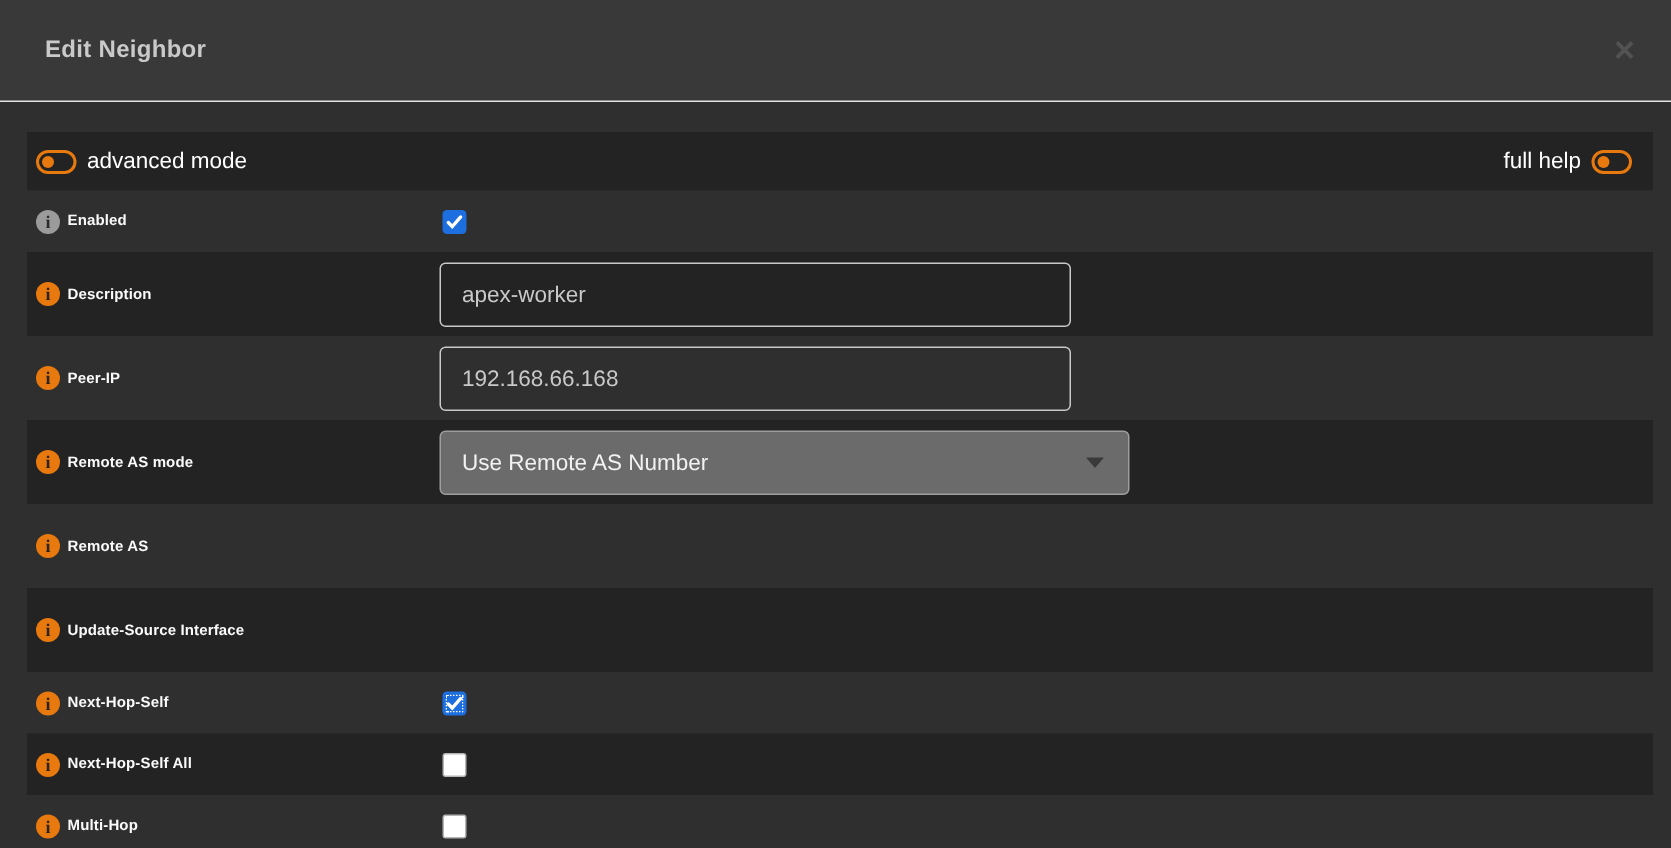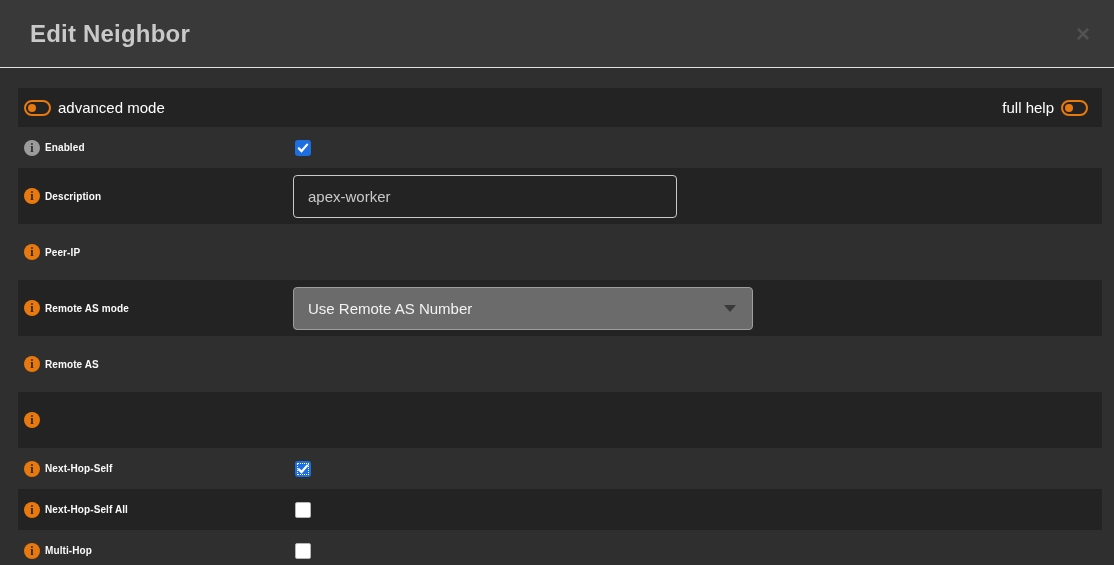--- a/index.html
+++ b/index.html
@@ -14,21 +14,21 @@
   .modal-header {
     height:68px;
     background:#393939;
     border-bottom:1px solid #e3e3e3;
     display:flex;
     align-items:center;
     justify-content:space-between;
     padding:0 24px 0 30px;
   }
   .modal-title {
-    font-size:24px;
+    font-size:16px;
     font-weight:bold;
     color:#c9c9c9;
     letter-spacing:.2px;
   }
   .close-btn {
     color:#525252;
     font-size:24px;
     font-weight:bold;
     line-height:1;
     cursor:pointer;
@@ -92,21 +92,21 @@
     color:#fafafa;
     font-size:10px;
     font-weight:bold;
     letter-spacing:.1px;
   }
 
   
   .control-col { flex:1; display:flex; align-items:center; }
 
   .text-input {
-    width:384px; height:43px;
+    width:421px; height:43px;
     background:transparent;
     border:1px solid #c9c9c9;
     border-radius:4px;
     color:#c9c9c9;
     font-size:15px;
     font-family:"Liberation Sans", sans-serif;
     padding:0 14px;
     outline:none;
   }
 
@@ -190,20 +190,23 @@
         </div>
         <div class="control-col">
           <input type="text" class="text-input" value="apex-worker" style="">
         </div>
       </div>
       <div class="row light h-input">
         <div class="label-col">
           <span class="info-icon info-orange">i</span>
           <span class="field-label">Peer-IP</span>
         </div>
+        <div class="control-col">
+          <input type="text" class="text-input" value="192.168.66.168" style="">
+        </div>
       </div>
       <div class="row dark h-input">
         <div class="label-col">
           <span class="info-icon info-orange">i</span>
           <span class="field-label">Remote AS mode</span>
         </div>
         <div class="control-col">
           <div class="select-box">
             <span>Use Remote AS Number</span>
             <span class="caret down"></span>
@@ -212,20 +215,21 @@
       </div>
       <div class="row light h-input">
         <div class="label-col">
           <span class="info-icon info-orange">i</span>
           <span class="field-label">Remote AS</span>
         </div>
       </div>
       <div class="row dark h-input">
         <div class="label-col">
           <span class="info-icon info-orange">i</span>
+          <span class="field-label">Update-Source Interface</span>
         </div>
       </div>
       <div class="row light h-checkbox">
         <div class="label-col">
           <span class="info-icon info-orange">i</span>
           <span class="field-label">Next-Hop-Self</span>
         </div>
         <div class="control-col">
           <span class="checkbox checked focusring">
             <svg width="12" height="12" viewBox="0 0 16 16">

